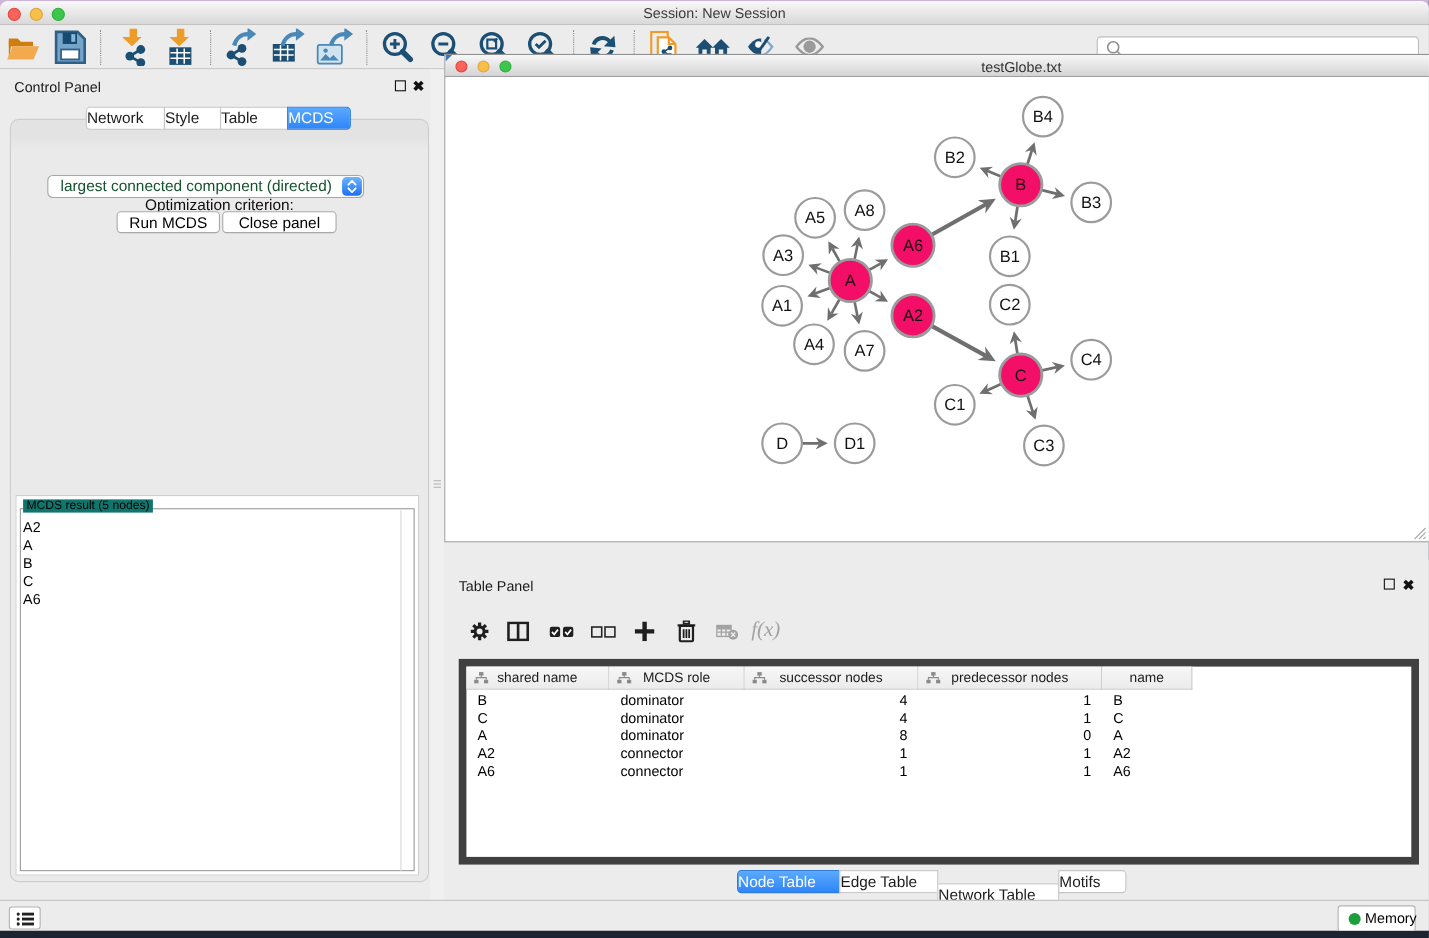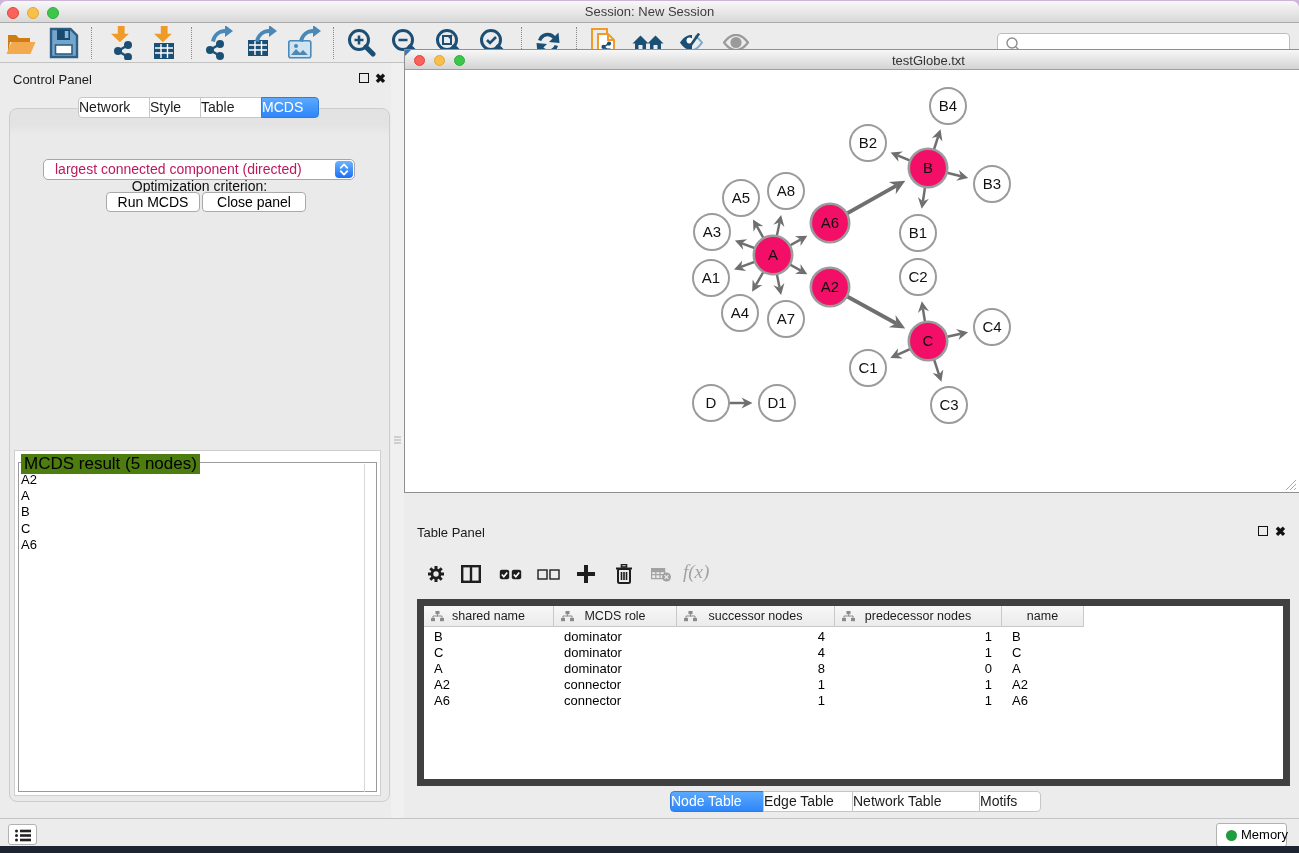--- a/index.html
+++ b/index.html
@@ -17,26 +17,26 @@
 .cptitle{position:absolute;left:13px;top:9px;font-size:13px;color:#1a1a1a;}
 .panefloat{position:absolute;width:10px;height:10px;border:1.5px solid #111;}
 .paneclose{position:absolute;font-size:13px;font-weight:bold;color:#111;line-height:13px;}
 .tabs{position:absolute;display:flex;z-index:3;}
 .tab{height:21px;border:1px solid #c6c6c6;background:#fff;color:#1c1c1c;font-size:14px;text-align:left;line-height:19px;margin-left:-1px;}
 .tab.first{border-radius:4px 0 0 4px;margin-left:0;}
 .tab.last{border-radius:0 4px 4px 0;}
 .tab.sel{background:linear-gradient(#5ba9ff,#2e86f8);color:#fff;border-color:#2e7ce0;}
 #cpbox{position:absolute;left:9px;top:45px;width:381px;height:694px;background:linear-gradient(#e3e3e3 0 16px,#eaeaea 26px);border:1px solid #cdcdcd;border-radius:8px;}
 .optlabel{position:absolute;left:0;top:29px;width:100%;text-align:center;font-size:14px;color:#0d0d0d;margin-top:40px;}
-.select{position:absolute;left:33px;top:50px;width:312px;height:21px;background:#fff;border:1px solid #a6a6a6;border-radius:5px;font-size:14px;line-height:19px;color:#be185d;padding-left:11px;}
+.select{position:absolute;left:33px;top:50px;width:288px;height:21px;background:#fff;border:1px solid #a6a6a6;border-radius:5px;font-size:14px;line-height:19px;color:#14532d;padding-left:11px;}
 .stepper{position:absolute;right:1px;top:1px;width:18px;height:17px;border-radius:4px;background:linear-gradient(#6cb5ff,#1d6ff2);}
 .btn{position:absolute;height:20px;background:#fff;border:1px solid #a9a9a9;border-radius:4px;font-size:14px;color:#000;text-align:center;line-height:18px;}
 #fieldwrap{position:absolute;left:4px;top:341px;width:367px;height:346px;background:#fff;border:1px solid #cfcfcf;}
 #fieldborder{position:absolute;left:3px;top:11px;width:359px;height:330px;border:1px solid #9b9b9b;}
-#fieldlegend{position:absolute;left:6px;top:3px;background:#4d7c0f;padding:0 3px;font-size:17px;color:#000;}
+#fieldlegend{position:absolute;left:6px;top:3px;background:#0f766e;padding:0 3px;font-size:11px;color:#000;}
 #fieldlist{position:absolute;left:6px;top:21px;font-size:13px;color:#000;line-height:16.2px;}
 #fieldscroll{position:absolute;left:349px;top:13px;width:0;height:328px;border-left:1px solid #d8d8d8;}
 
 #vdiv{position:absolute;left:391px;top:62px;width:13px;height:755px;background:#f0f0f0;}
 
 #netwin{position:absolute;left:404px;top:48px;width:1049px;height:444px;background:#fff;border:1px solid #8f8f8f;}
 .nettitle{position:absolute;top:0;left:0;right:0;height:20px;background:linear-gradient(#f7f7f7,#d4d4d4);border-bottom:1px solid #9f9f9f;}
 .nettitle .tl{position:absolute;top:5px;width:11px;height:11px;border-radius:50%;}
 .netname{position:absolute;top:3px;left:0;right:0;text-align:center;font-size:13px;color:#333;}
 #netcanvas{position:absolute;top:21px;left:0;width:893px;height:421px;background:#fff;}
@@ -433,21 +433,21 @@
 <div class="td" style="left:588px;top:71px;">A2</div>
 <div class="td" style="left:10px;top:87px;">A6</div>
 <div class="td" style="left:140px;top:87px;">connector</div>
 <div class="td" style="left:253px;top:87px;width:148px;text-align:right;">1</div>
 <div class="td" style="left:411px;top:87px;width:157px;text-align:right;">1</div>
 <div class="td" style="left:588px;top:87px;">A6</div>
     </div>
     <div class="btabs">
       <div class="tab first sel" style="width:94px;">Node Table</div>
       <div class="tab" style="width:90px;">Edge Table</div>
-      <div class="tab" style="width:128px;">Network Table</div>
+      <div class="tab" style="width:111px;margin-top:12px;">Network Table</div>
       <div class="tab last" style="width:62px;">Motifs</div>
     </div>
   </div>
   <div id="status">
     <div class="listbtn">
         <svg width="16" height="13" viewBox="0 0 16 13" style="position:absolute;left:6px;top:4px">
           <circle cx="1.5" cy="2" r="1.5" fill="#222"></circle>
           <circle cx="1.5" cy="6.5" r="1.5" fill="#222"></circle>
           <circle cx="1.5" cy="11" r="1.5" fill="#222"></circle>
           <rect x="5" y="0.7" width="11" height="2.6" fill="#222"></rect>

